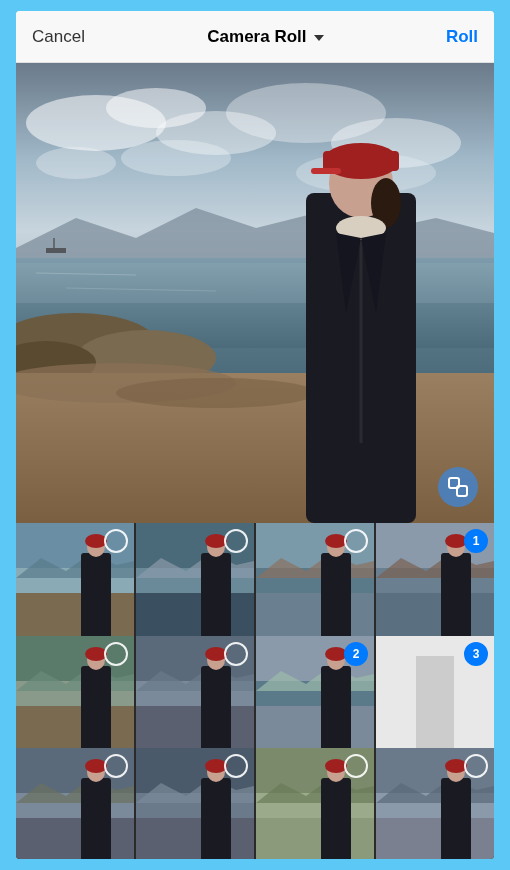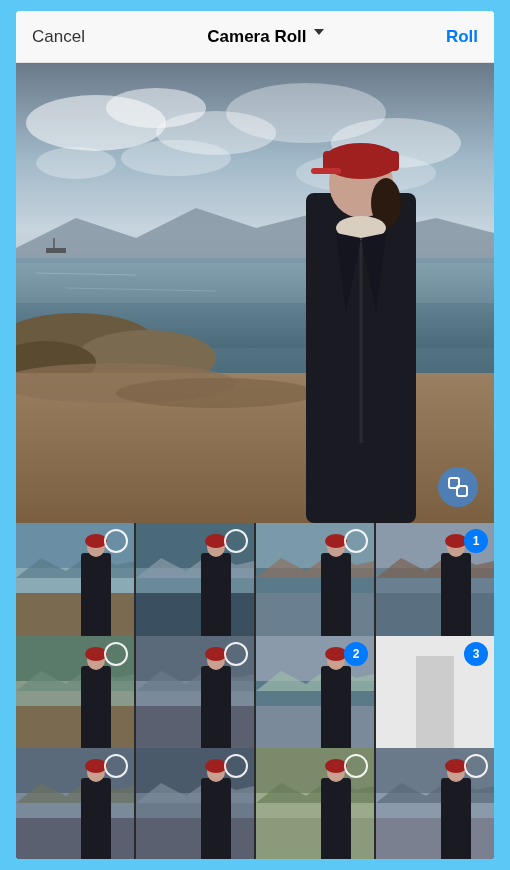--- a/index.html
+++ b/index.html
@@ -36,21 +36,21 @@
     }
 
     .header-cancel {
       font-size: 17px;
       color: #333;
       cursor: pointer;
     }
 
     .header-title {
       display: flex;
-      align-items: flex-start;
+      align-items: center;
       gap: 4px;
       font-size: 17px;
       font-weight: 600;
       color: #000;
     }
 
     .chevron-down {
       width: 0;
       height: 0;
       border-left: 5px solid transparent;

